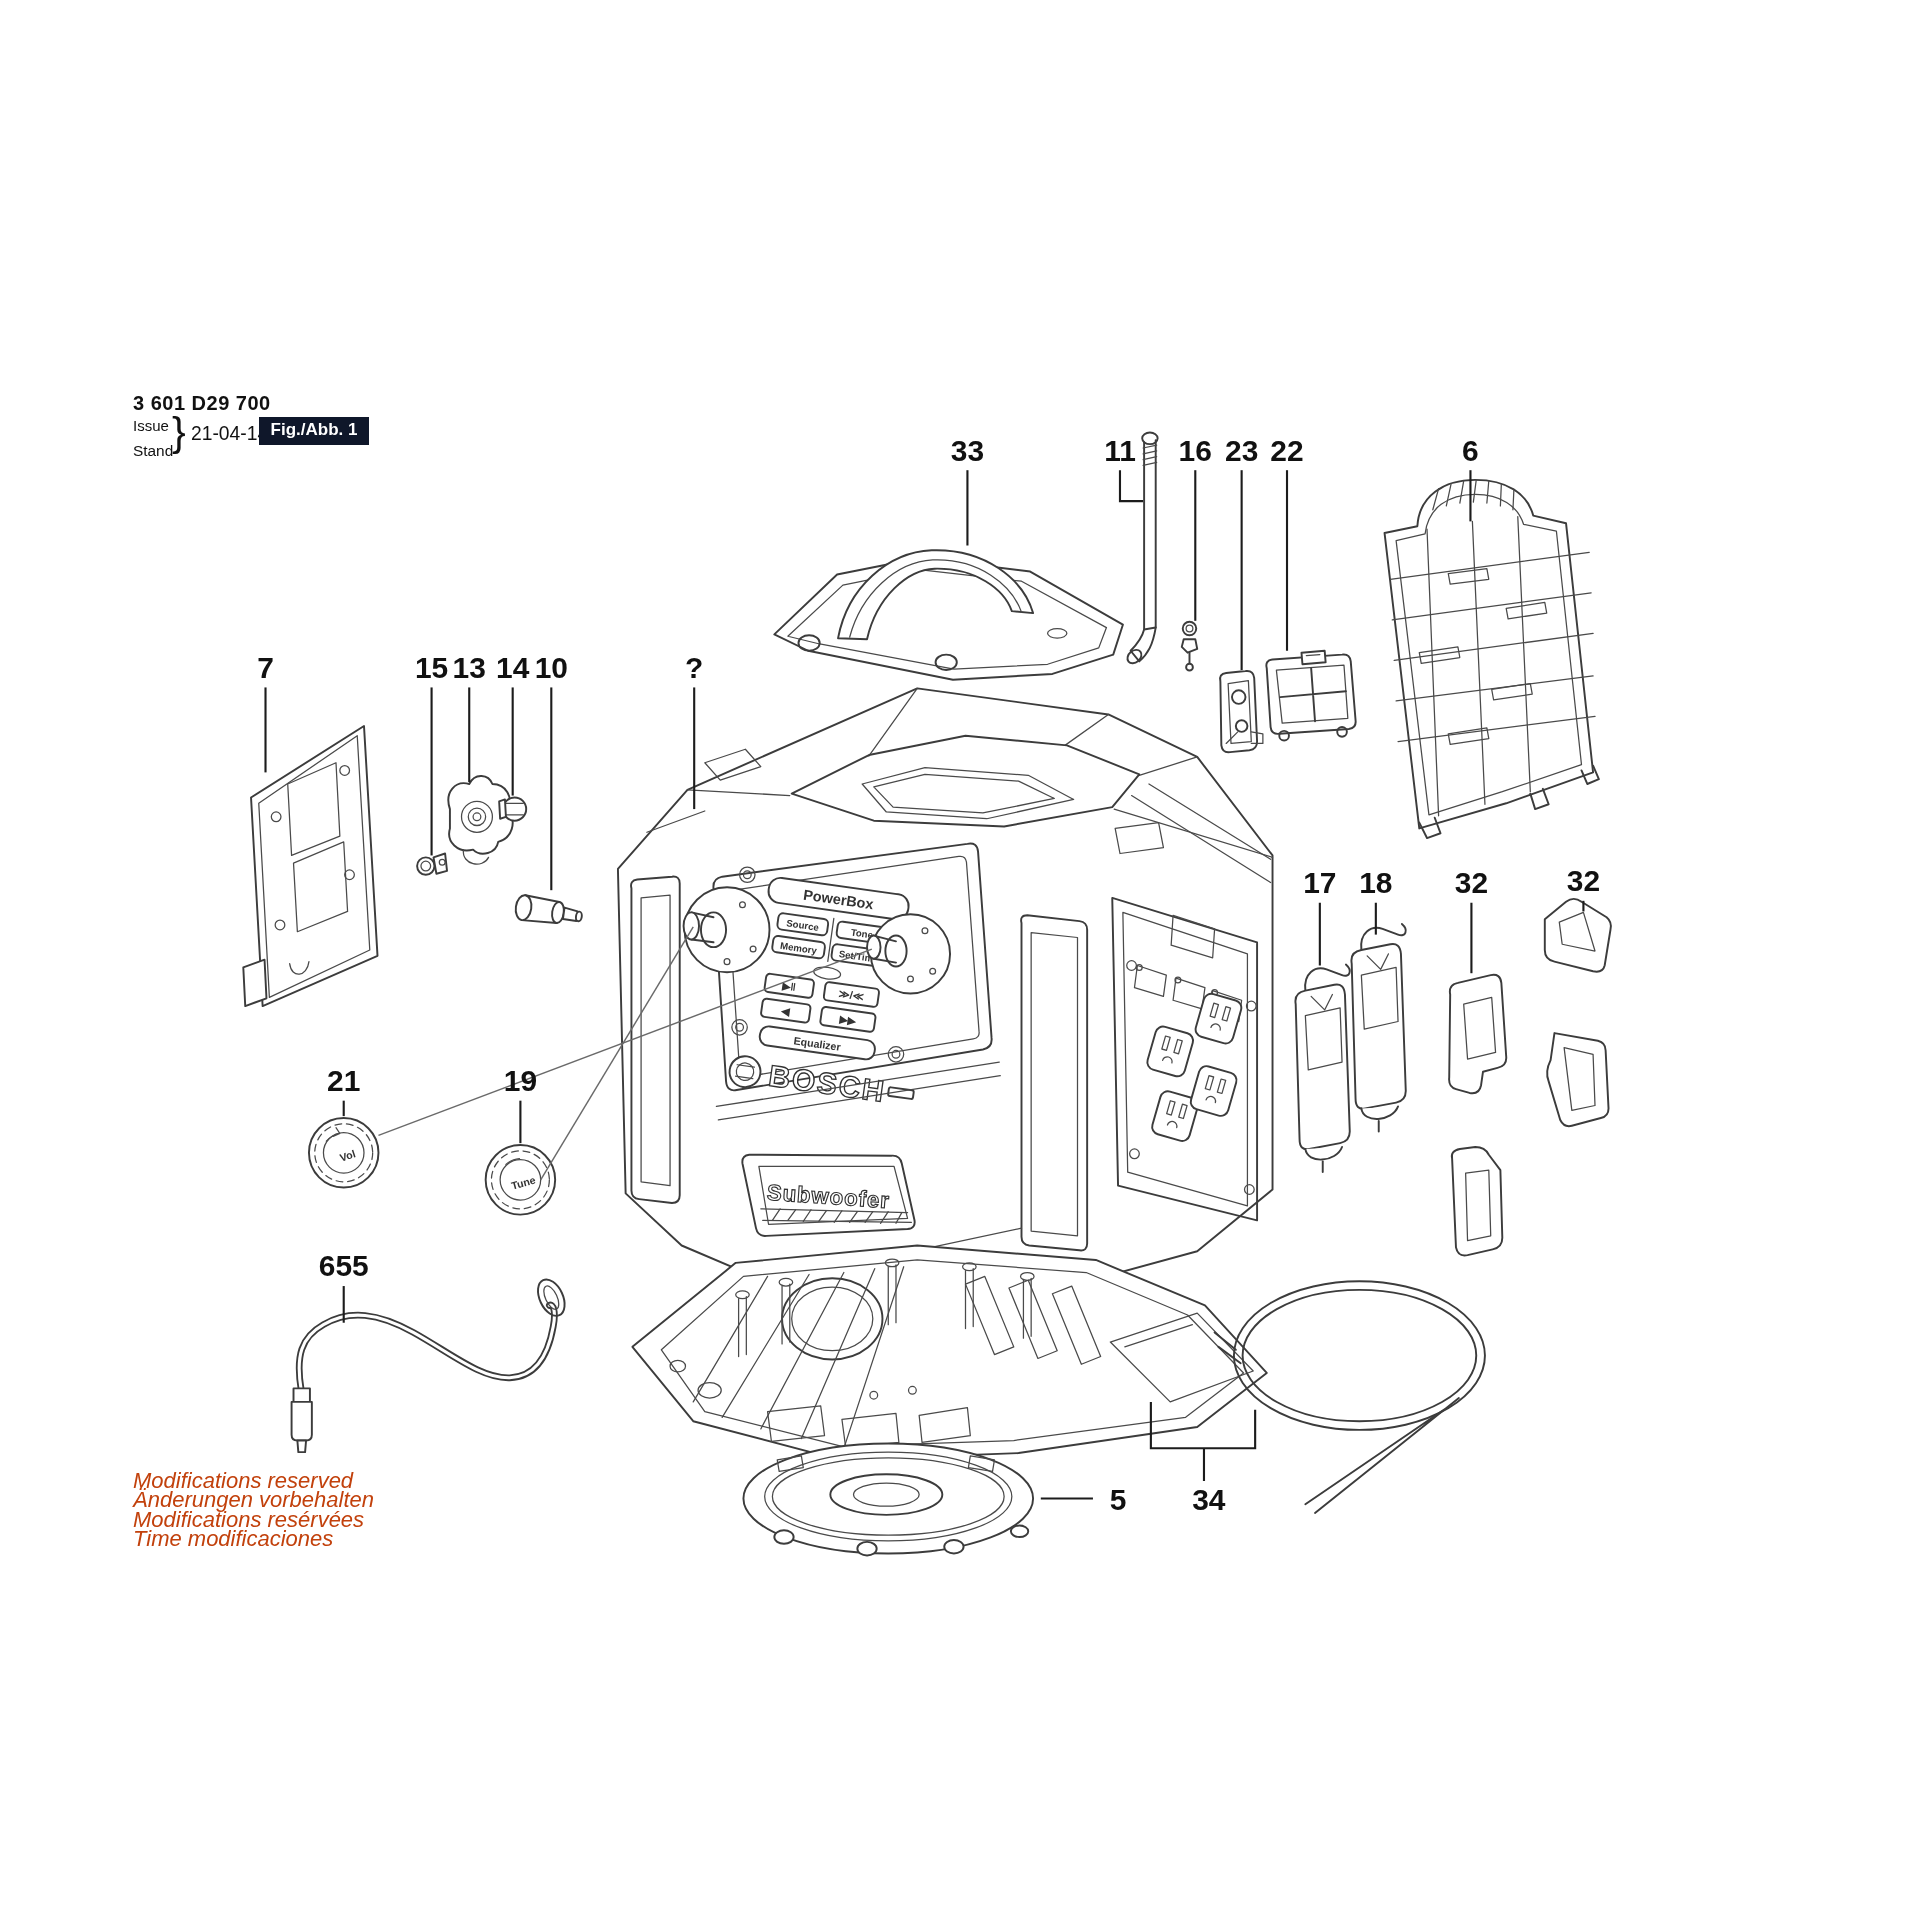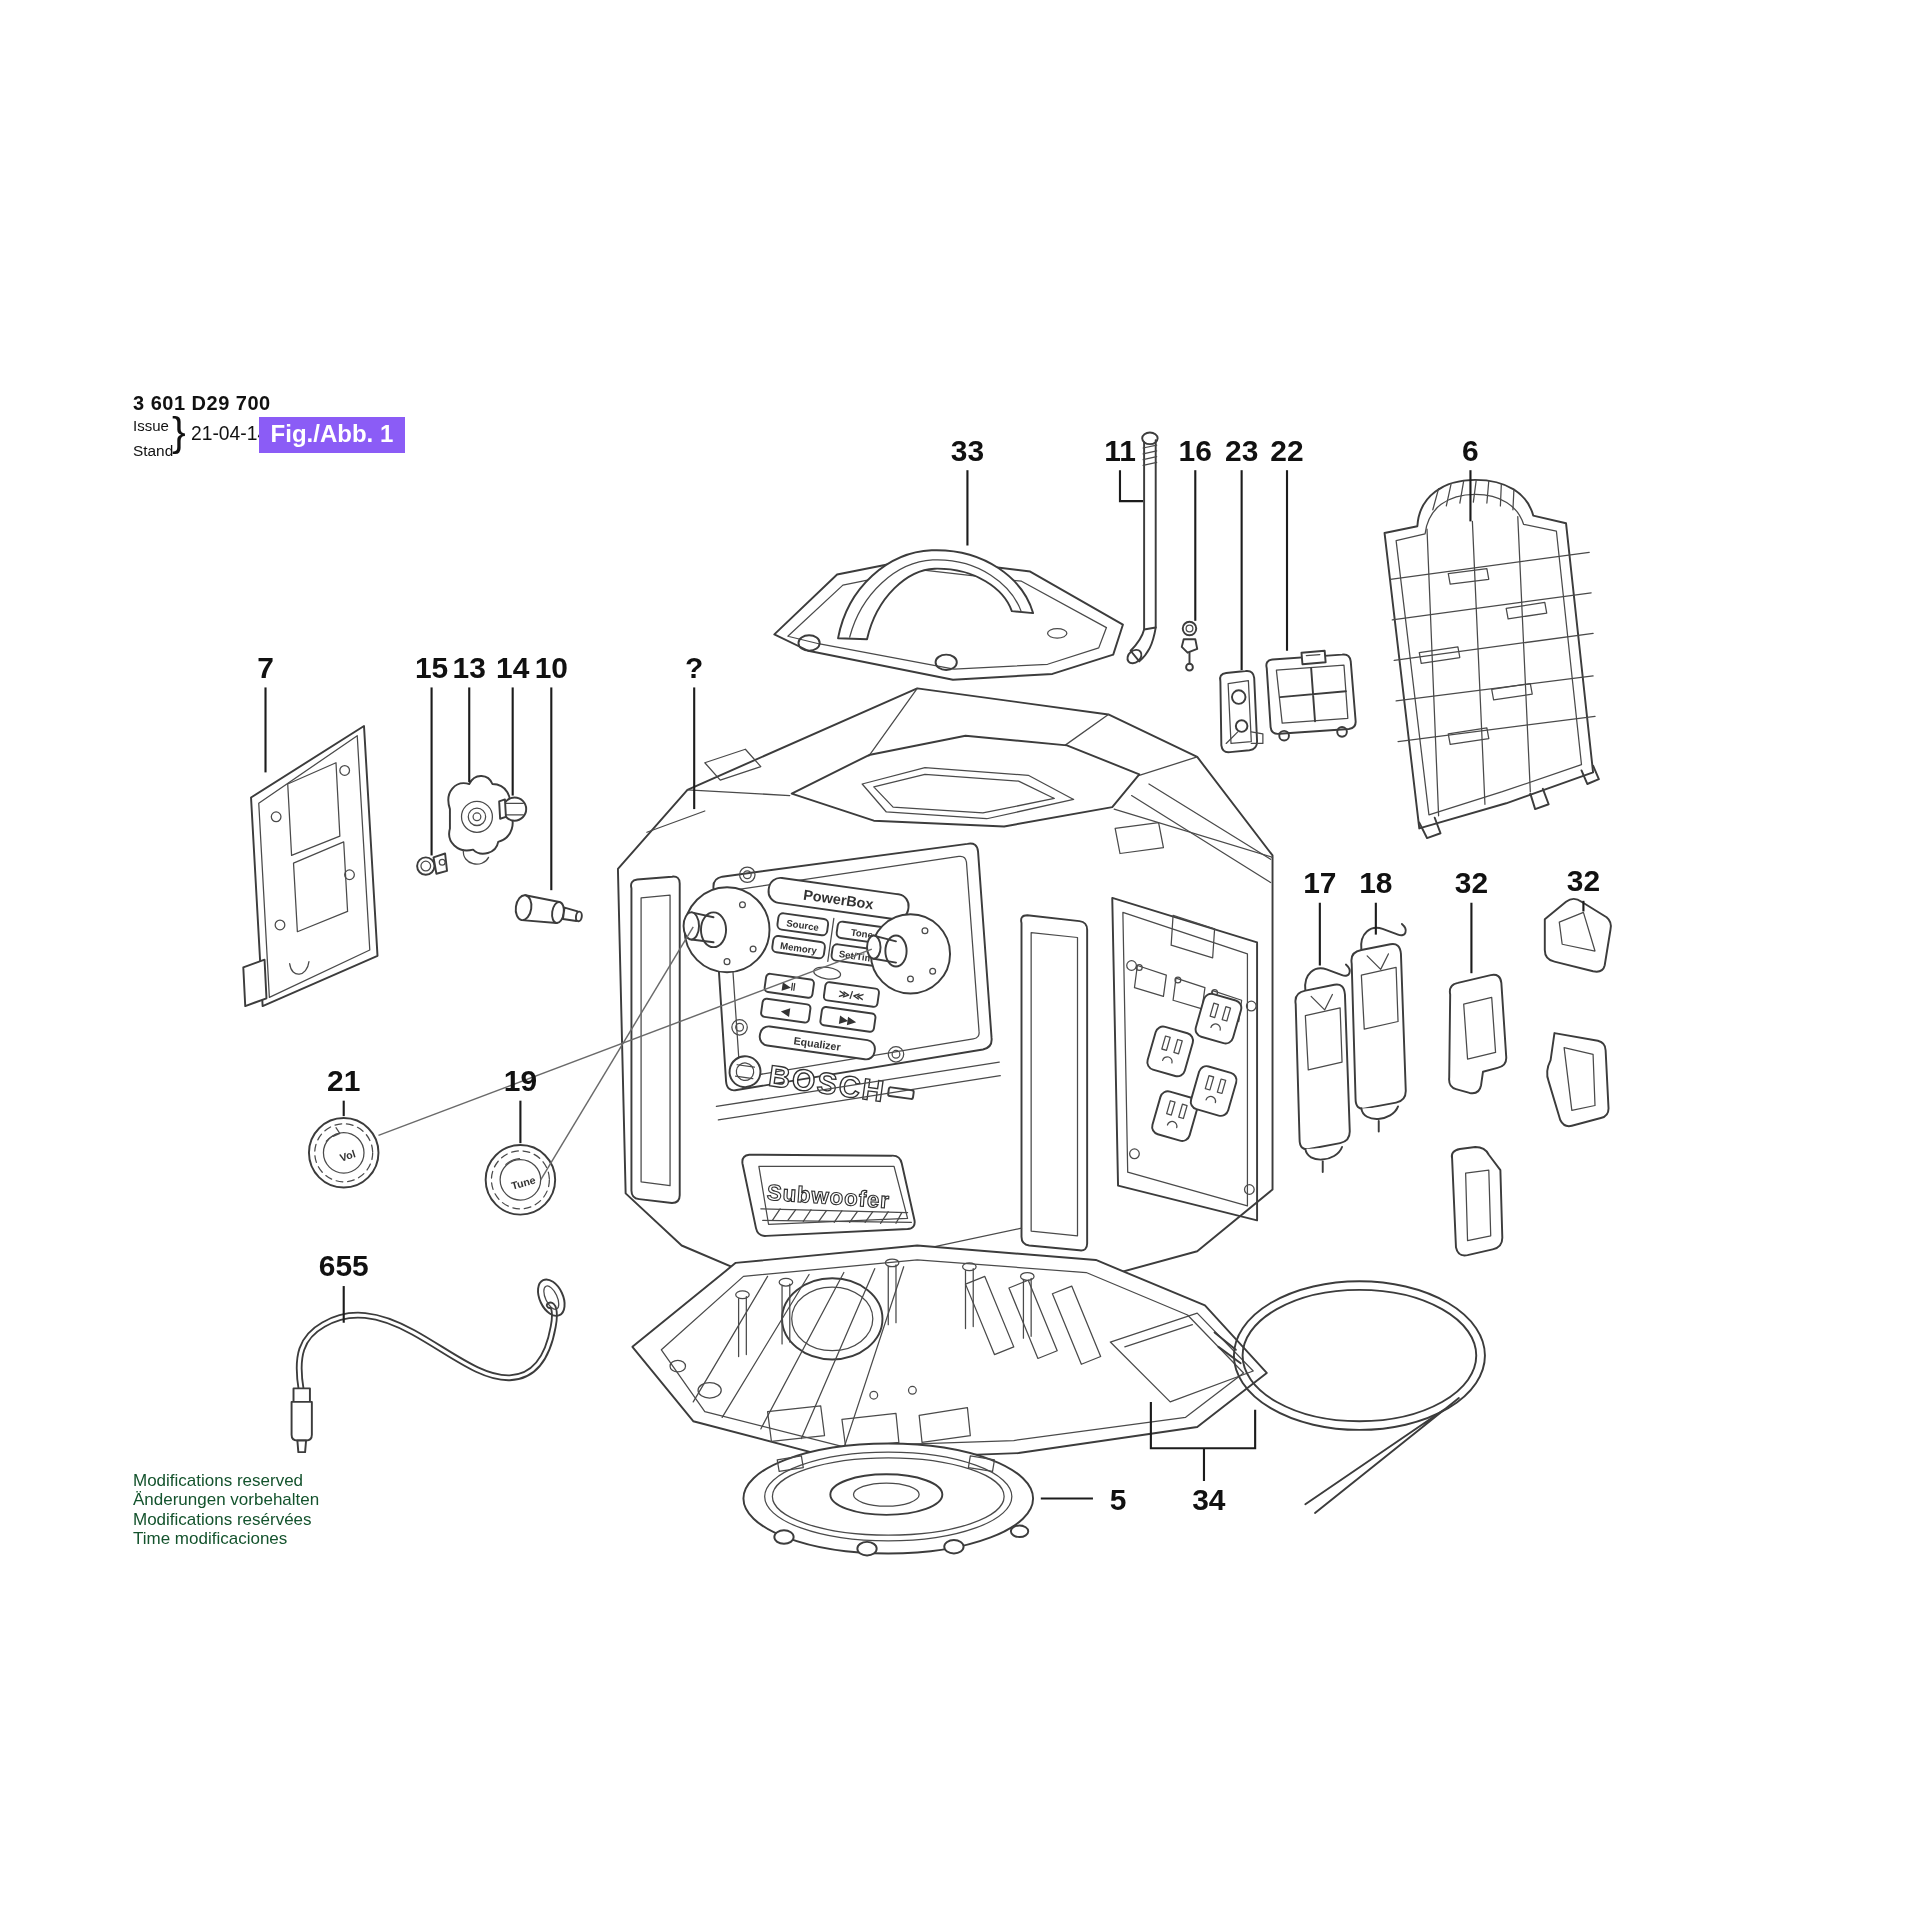--- a/index.html
+++ b/index.html
@@ -21,23 +21,23 @@
   .t-eq{font-size:11px;font-weight:bold;fill:#333;text-anchor:middle;}
   .t-bosch{font-size:31px;font-weight:bold;fill:#fff;stroke:#333;stroke-width:1.4px;letter-spacing:2px;text-anchor:middle;}
   .t-sub{font-size:23px;font-weight:bold;fill:#fff;stroke:#333;stroke-width:1.2px;letter-spacing:1px;text-anchor:middle;}
   .t-knob{font-size:11px;font-weight:bold;fill:#333;text-anchor:middle;}
   .hdr{position:absolute;left:133px;top:392px;width:386px;height:87px;}
   .pn{position:absolute;left:0;top:0;font-size:20px;font-weight:bold;letter-spacing:0.5px;white-space:nowrap;}
   .issue{position:absolute;left:0;top:25px;font-size:15px;}
   .stand{position:absolute;left:0;top:42px;font-size:15.4px;margin-top:8px;}
   .brace{position:absolute;left:39px;top:17.4px;font-size:41px;font-weight:300;}
   .date{position:absolute;left:58px;top:31px;font-size:19.3px;white-space:nowrap;}
-  .figbox{position:absolute;left:126px;top:25px;background:#8b5cf6;color:#fff;
-          font-size:24px;font-weight:bold;padding:2.9px 11.6px 4.8px 11.6px;white-space:nowrap;}
-  .ftr{position:absolute;left:133px;top:1471px;font-size:17px;line-height:19.3px;color:#14532d;}
+  .figbox{position:absolute;left:126px;top:25px;background:#0f172a;color:#fff;
+          font-size:17px;font-weight:bold;padding:2.9px 11.6px 4.8px 11.6px;white-space:nowrap;}
+  .ftr{position:absolute;left:133px;top:1471px;font-size:22px;line-height:19.3px;color:#c2410c;font-style:italic;}
 </style>
 </head>
 <body>
 
 <div class="page">
 
   <div class="hdr">
     <div class="pn">3 601 D29 700</div>
     <div class="issue">Issue</div>
     <div class="stand">Stand</div>

